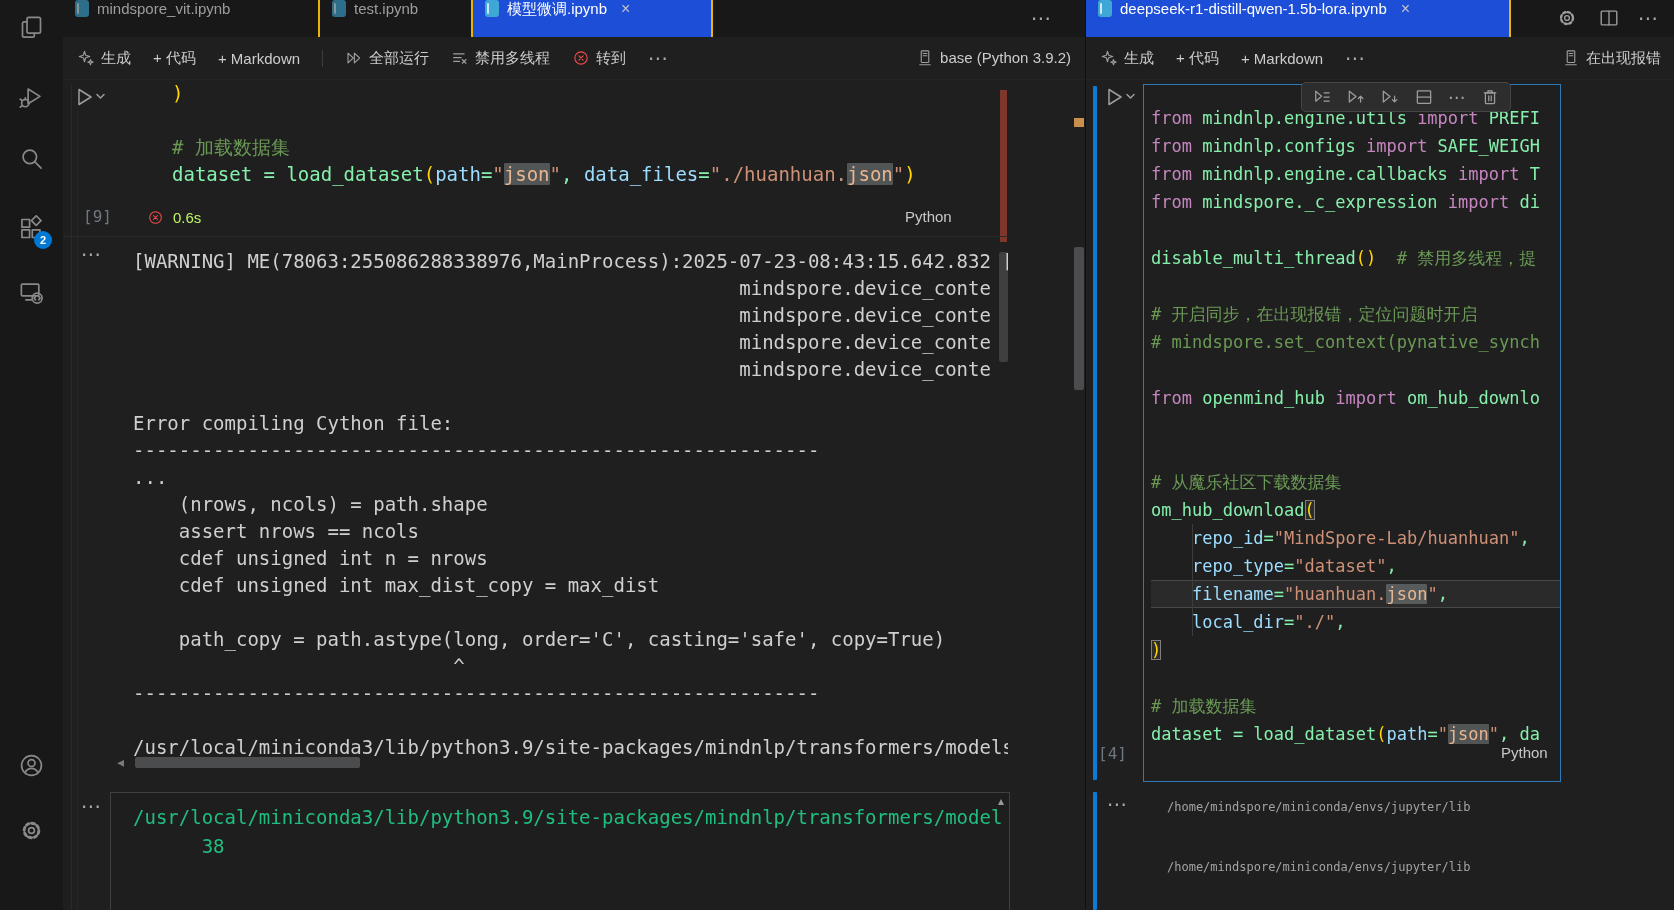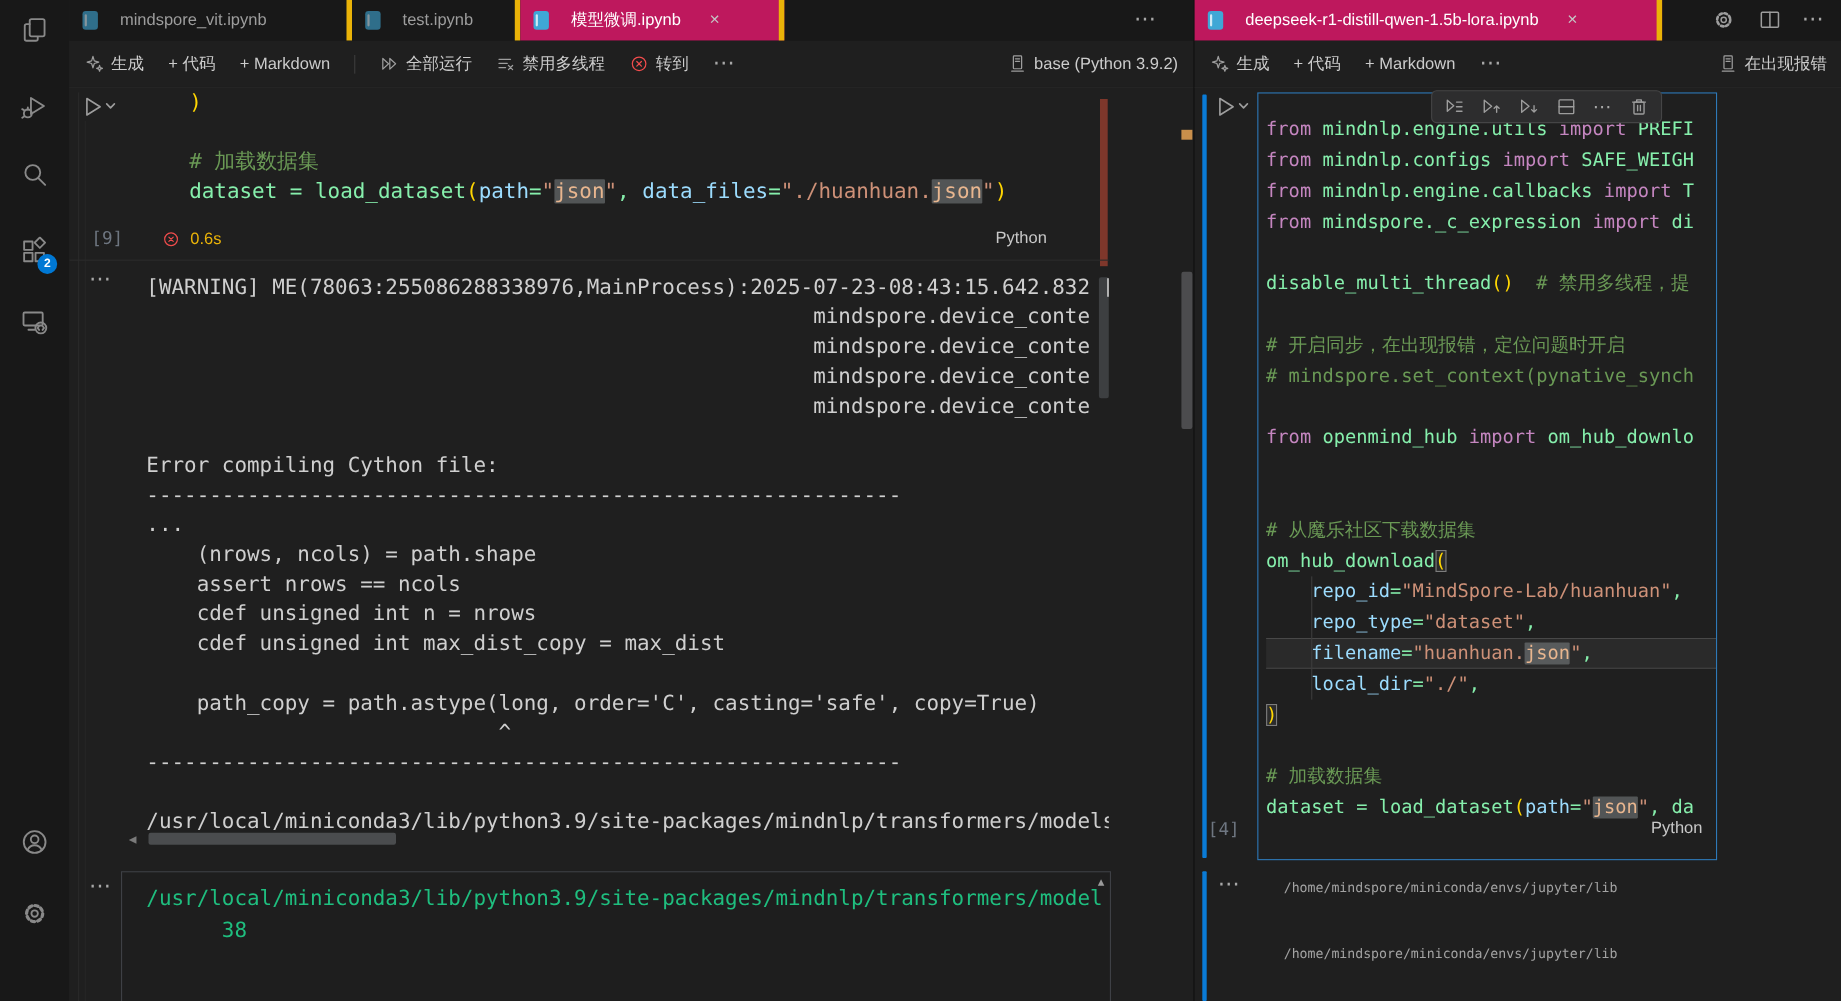--- a/index.html
+++ b/index.html
@@ -10,32 +10,32 @@
   
   #activitybar{left:0;top:0;width:63px;height:910px;background:#181818;border-right:1px solid #222}
   .act-ic{position:absolute;left:18px;width:27px;height:27px;opacity:.85}
   .badge{position:absolute;width:18px;height:18px;border-radius:50%;background:#0078d4;color:#fff;
          font-size:11px;line-height:18px;text-align:center;font-weight:bold}
   
   .group{top:0;height:910px}
   #group-left{left:63px;width:1022px}
   #group-right{left:1085px;width:589px;border-left:1px solid #101010}
   .tabbar{position:absolute;left:0;top:0;right:0;height:37px;background:#181818}
-  .tab{position:absolute;top:0;height:37px;display:flex;align-items:center;gap:20px;padding:0 12px;
-       box-sizing:border-box;border-right:5px solid #eab308;font-size:15px;color:#9d9d9d;cursor:pointer}
-  .tab.active{background:#be185d;color:#ffffff}
+  .tab{position:absolute;top:0;height:37px;display:flex;align-items:flex-start;gap:8px;padding:0 12px;
+       box-sizing:border-box;border-right:2px solid #eab308;font-size:15px;color:#9d9d9d;cursor:pointer}
+  .tab.active{background:#1d4ed8;color:#ffffff}
   .tab .close{margin-left:6px;color:#c5c5c5;font-size:16px}
   .nbicon{width:14px;height:17px;border-radius:3px;background:#3fa7d6;position:relative;flex:0 0 auto}
   .nbicon:after{content:"";position:absolute;left:2px;top:3px;width:2px;height:11px;background:rgba(255,255,255,.75);border-radius:1px}
   .toolbar{position:absolute;left:0;top:37px;right:0;height:43px;background:#1f1f1f;display:flex;
            align-items:center;gap:22px;padding:0 14px;box-sizing:border-box;font-size:15px;color:#cccccc;
            border-bottom:1px solid #242424}
   .tb-item{display:flex;align-items:center;gap:6px;cursor:pointer;white-space:nowrap}
   .tb-sep{width:1px;height:17px;background:#3c3c3c}
-  .tb-right{margin-left:auto;display:flex;align-items:center;gap:6px}
+  .tb-right{margin-left:auto;display:flex;gap:6px}
   .kebab{font-size:20px;color:#a8a8a8;letter-spacing:1px;cursor:pointer;line-height:1}
   .nb{position:absolute;left:0;top:80px;right:0;bottom:0;background:#1f1f1f;overflow:hidden}
   
   .codepre{position:absolute;margin:0;white-space:pre;font-family:"DejaVu Sans Mono","Liberation Mono",monospace}
   .lc .cl{height:27px;line-height:27px;font-size:19px}
   .lo .cl{height:27px;line-height:27px;font-size:19px;color:#cfcfcf}
   .go .cl{height:29px;line-height:29px;font-size:19px;color:#1fbe7f}
   .rc .cl{height:28px;line-height:28px;font-size:17px}
   .ro .cl{height:30px;line-height:30px;font-size:12px;color:#a3a3a3}
   .tk-kw{color:#c586c0}.tk-pl{color:#86efac}.tk-cm{color:#6a9955}.tk-pm{color:#9cdcfe}
@@ -188,21 +188,21 @@
     <div class="abs" style="left:937px;top:10px;width:7px;height:152px;background:#7e372b"></div>
     <div class="abs scroll" style="left:936px;top:172px;width:9px;height:110px;background:#3d3f41"></div>
 
     <span class="abs exec" style="left:20px;top:127px">[9]</span>
     <span class="abs errcirc" style="left:84px;top:129px">
       <svg viewBox="0 0 24 24" width="17" height="17" style="stroke:#f14c4c">
           <circle cx="12" cy="12" r="8.2"></circle>
           <path d="M9.2 9.2l5.6 5.6M14.8 9.2l-5.6 5.6"></path>
         </svg>
     </span>
-    <span class="abs" style="left:110px;top:129px;font-size:15px;color:#eab308">0.6s</span>
+    <span class="abs" style="left:110px;top:129px;font-size:15px;color:#bef264">0.6s</span>
     <span class="abs lang" style="left:842px;top:128px">Python</span>
     <div class="abs" style="left:0;top:156px;width:945px;height:1px;background:#2b2b2c"></div>
 
     <span class="abs kebab" style="left:18px;top:164px">⋯</span>
     <pre class="codepre lo" style="left:70px;top:168px;width:875px;overflow:hidden"><div class="cl">[WARNING] ME(78063:255086288338976,MainProcess):2025-07-23-08:43:15.642.832 [m</div><div class="cl">                                                     mindspore.device_conte</div><div class="cl">                                                     mindspore.device_conte</div><div class="cl">                                                     mindspore.device_conte</div><div class="cl">                                                     mindspore.device_conte</div><div class="cl">&nbsp;</div><div class="cl">Error compiling Cython file:</div><div class="cl">------------------------------------------------------------</div><div class="cl">...</div><div class="cl">    (nrows, ncols) = path.shape</div><div class="cl">    assert nrows == ncols</div><div class="cl">    cdef unsigned int n = nrows</div><div class="cl">    cdef unsigned int max_dist_copy = max_dist</div><div class="cl">&nbsp;</div><div class="cl">    path_copy = path.astype(long, order='C', casting='safe', copy=True)</div><div class="cl">                            ^</div><div class="cl">------------------------------------------------------------</div><div class="cl">&nbsp;</div><div class="cl">/usr/local/miniconda3/lib/python3.9/site-packages/mindnlp/transformers/models,</div></pre>
 
     <span class="abs" style="left:54px;top:674px;color:#7a7a7a;font-size:14px">◂</span>
     <div class="abs scroll" style="left:72px;top:677px;width:225px;height:11px;background:#4a4c4e"></div>
 
     <div class="abs" style="left:47px;top:712px;width:898px;height:130px;border:1px solid #3e4045;background:#1e1e1e">

